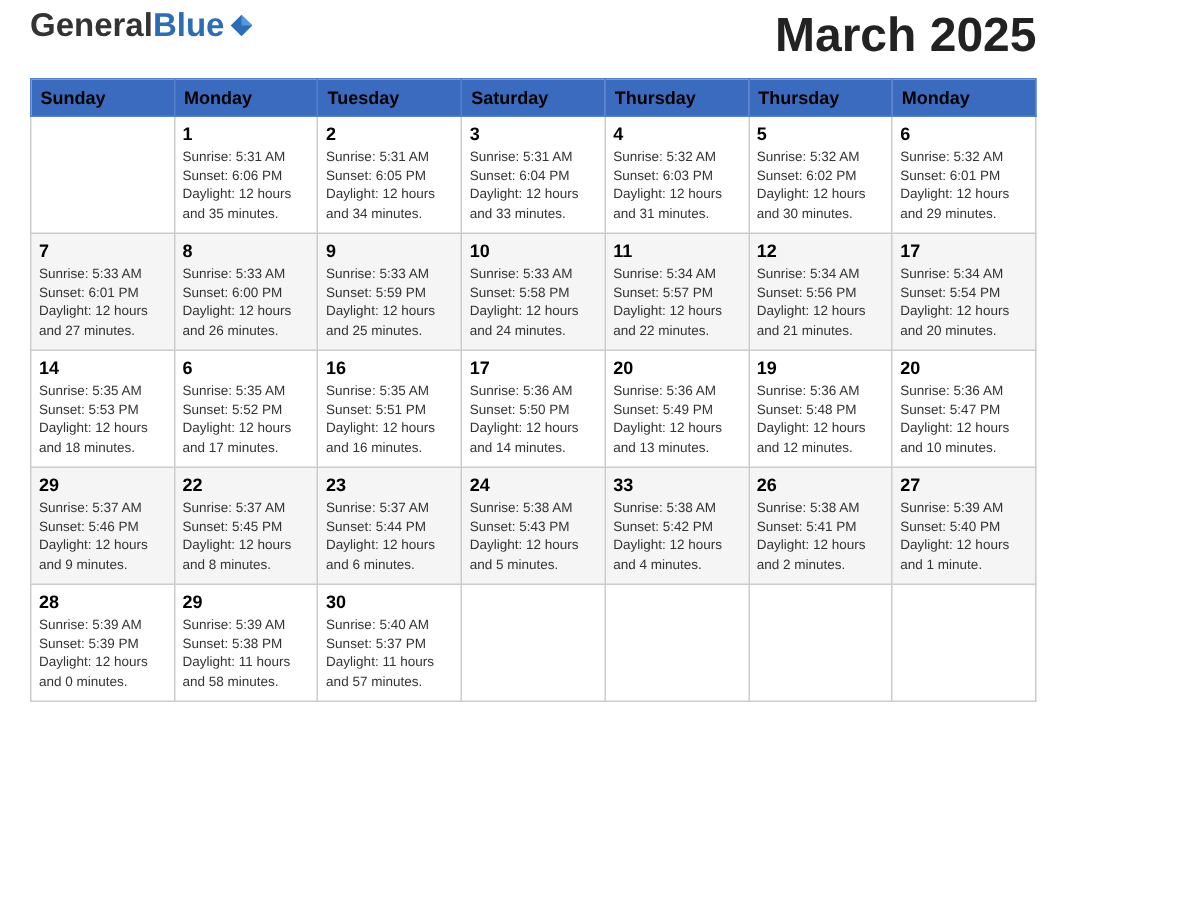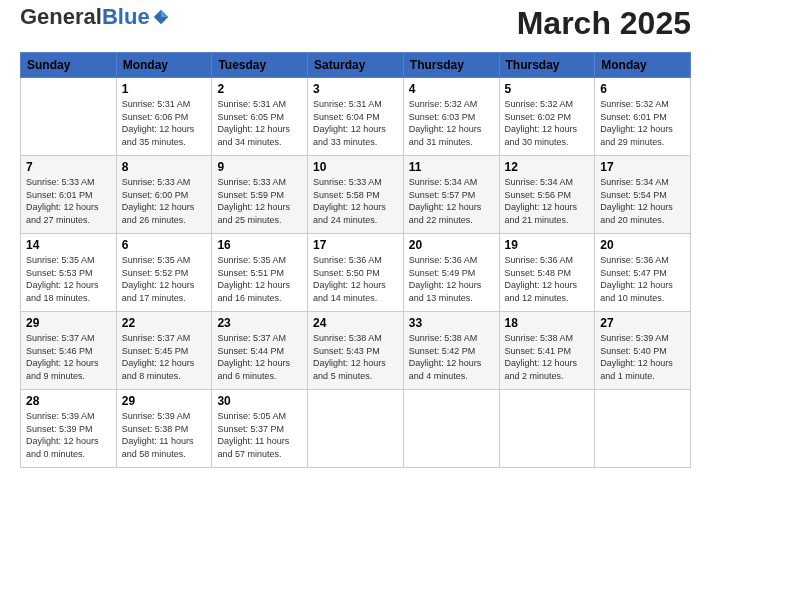--- a/index.html
+++ b/index.html
@@ -303,21 +303,21 @@
 and 5 minutes.</div>
           </td>
           <td>
             <span class="day-num">33</span>
             <div class="day-info" style="white-space: pre-line;">Sunrise: 5:38 AM
 Sunset: 5:42 PM
 Daylight: 12 hours
 and 4 minutes.</div>
           </td>
           <td>
-            <span class="day-num">18</span>
+            <span class="day-num">26</span>
             <div class="day-info" style="white-space: pre-line;">Sunrise: 5:38 AM
 Sunset: 5:41 PM
 Daylight: 12 hours
 and 2 minutes.</div>
           </td>
           <td>
             <span class="day-num">27</span>
             <div class="day-info" style="white-space: pre-line;">Sunrise: 5:39 AM
 Sunset: 5:40 PM
 Daylight: 12 hours
@@ -334,21 +334,21 @@
           </td>
           <td>
             <span class="day-num">29</span>
             <div class="day-info" style="white-space: pre-line;">Sunrise: 5:39 AM
 Sunset: 5:38 PM
 Daylight: 11 hours
 and 58 minutes.</div>
           </td>
           <td>
             <span class="day-num">30</span>
-            <div class="day-info" style="white-space: pre-line;">Sunrise: 5:05 AM
+            <div class="day-info" style="white-space: pre-line;">Sunrise: 5:40 AM
 Sunset: 5:37 PM
 Daylight: 11 hours
 and 57 minutes.</div>
           </td>
           <td class="empty-cell"></td>
           <td class="empty-cell"></td>
           <td class="empty-cell"></td>
           <td class="empty-cell"></td>
         </tr>
       </tbody>

